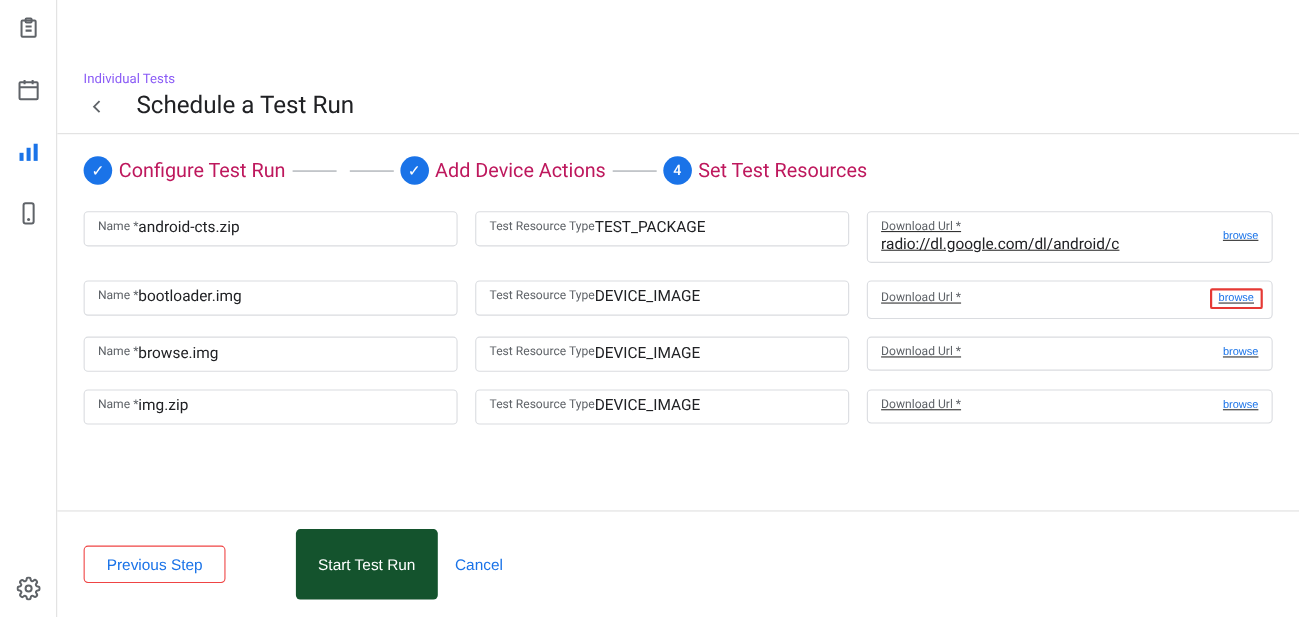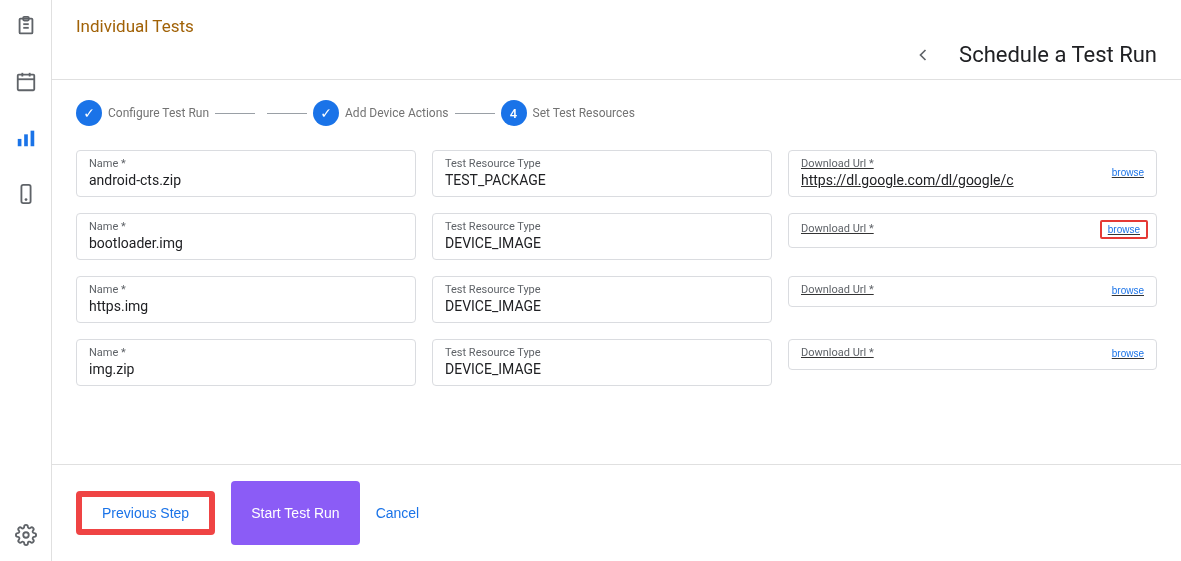--- a/index.html
+++ b/index.html
@@ -40,29 +40,29 @@
       flex-direction: column;
       overflow: hidden;
     }
 
     
     .header {
       padding: 16px 24px 12px 24px;
       border-bottom: 1px solid #e0e0e0;
     }
     .breadcrumb {
-      font-size: 17px;
-      color: #a16207;
+      font-size: 12px;
+      color: #8b5cf6;
       margin-bottom: 6px;
+      margin-top: 48px;
     }
     .page-title-row {
       display: flex;
       align-items: center;
       gap: 24px;
-      justify-content: flex-end;
     }
     .back-btn {
       background: none;
       border: none;
       cursor: pointer;
       color: #5f6368;
       padding: 2px;
       display: flex;
       align-items: center;
     }
@@ -101,22 +101,22 @@
       justify-content: center;
       font-size: 13px;
       font-weight: 500;
       flex-shrink: 0;
     }
     .step-circle.check::after {
       content: '✓';
       font-size: 14px;
     }
     .step-label {
-      font-size: 12px;
-      color: #737373;
+      font-size: 18px;
+      color: #be185d;
       white-space: nowrap;
     }
     .step-connector {
       flex: 0 0 40px;
       height: 1px;
       background: #9aa0a6;
       margin: 0 6px;
     }
 
     
@@ -125,21 +125,21 @@
       flex-direction: column;
       gap: 16px;
     }
     .form-row {
       display: flex;
       gap: 16px;
       align-items: flex-start;
     }
     .field-group {
       display: flex;
-      flex-direction: column;
+      flex-direction: row;
       position: relative;
       border: 1px solid #dadce0;
       border-radius: 4px;
       padding: 6px 12px 8px 12px;
       background: #fff;
     }
     .field-group.name-field {
       flex: 0 0 340px;
     }
     .field-group.type-field {
@@ -193,38 +193,39 @@
 
     
     .footer {
       padding: 16px 24px;
       border-top: 1px solid #e0e0e0;
       display: flex;
       align-items: center;
       gap: 16px;
     }
     .btn-outline {
-      border: 6px solid #ef4444;
+      border: 1px solid #ef4444;
       background: #fff;
       color: #1a73e8;
       padding: 8px 20px;
       border-radius: 4px;
       font-size: 14px;
       cursor: pointer;
       font-weight: 500;
     }
     .btn-primary {
       border: none;
-      background: #8b5cf6;
+      background: #14532d;
       color: #fff;
       padding: 24px 20px;
       border-radius: 4px;
       font-size: 14px;
       cursor: pointer;
       font-weight: 500;
+      margin-left: 48px;
     }
     .btn-text {
       background: none;
       border: none;
       color: #1a73e8;
       font-size: 14px;
       cursor: pointer;
       font-weight: 400;
     }
 
@@ -313,21 +314,21 @@
         <span class="field-label">Name *</span>
         <span class="field-value">android-cts.zip</span>
       </div>
       <div class="field-group type-field">
         <span class="field-label">Test Resource Type</span>
         <span class="field-value">TEST_PACKAGE</span>
       </div>
       <div class="field-group url-field">
         <div class="field-inner">
           <span class="field-label">Download Url *</span>
-          <span class="field-value url-text">https://dl.google.com/dl/google/c</span>
+          <span class="field-value url-text">radio://dl.google.com/dl/android/c</span>
         </div>
         <button class="browse-btn">browse</button>
       </div>
     </div>
         <div class="form-row">
       <div class="field-group name-field">
         <span class="field-label">Name *</span>
         <span class="field-value">bootloader.img</span>
       </div>
       <div class="field-group type-field">
@@ -338,21 +339,21 @@
         <div class="field-inner">
           <span class="field-label">Download Url *</span>
           <span class="field-value url-text"></span>
         </div>
         <button class="browse-btn highlighted">browse</button>
       </div>
     </div>
         <div class="form-row">
       <div class="field-group name-field">
         <span class="field-label">Name *</span>
-        <span class="field-value">https.img</span>
+        <span class="field-value">browse.img</span>
       </div>
       <div class="field-group type-field">
         <span class="field-label">Test Resource Type</span>
         <span class="field-value">DEVICE_IMAGE</span>
       </div>
       <div class="field-group url-field">
         <div class="field-inner">
           <span class="field-label">Download Url *</span>
           <span class="field-value url-text"></span>
         </div>

